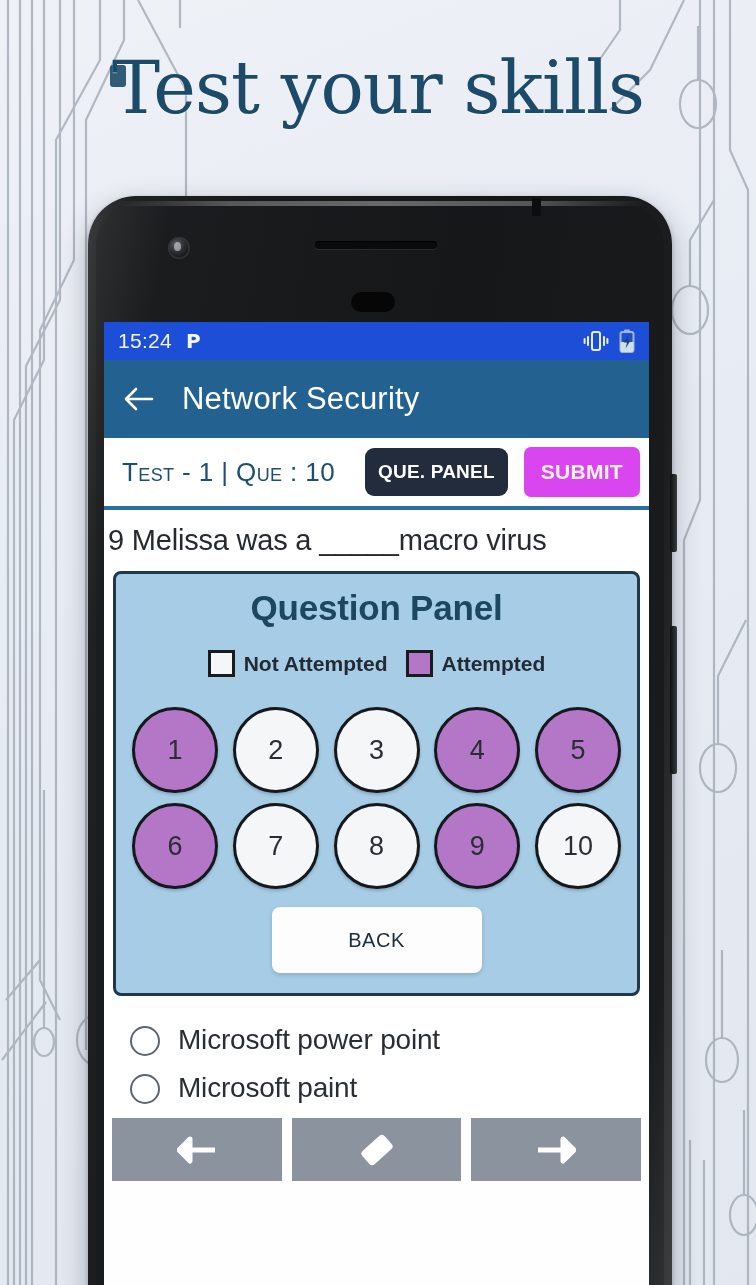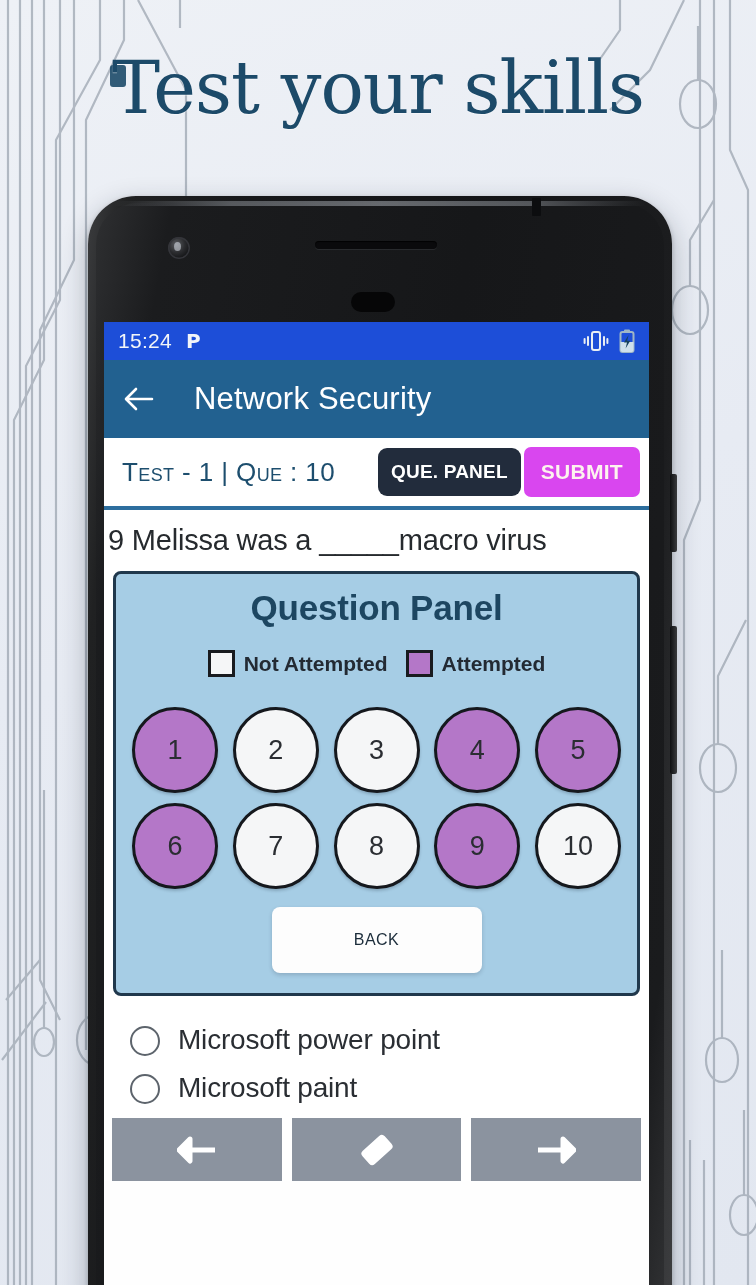--- a/index.html
+++ b/index.html
@@ -173,36 +173,36 @@
     display: flex;
     align-items: center;
     padding: 0 18px;
   }
   #back-arrow-icon {
     width: 34px;
     height: 34px;
     flex: 0 0 auto;
   }
   #app-bar-title {
-    margin-left: 38px;
+    margin-left: 26px;
     color: #ffffff;
     font-size: 31px;
     font-weight: 500;
     letter-spacing: .2px;
   }
 
   
   #toolbar {
     height: 72px;
     background: #ffffff;
     border-bottom: 4px solid #2d6e9e;
     display: flex;
     align-items: center;
     padding: 0 9px 0 18px;
-    gap: 3px;
+    gap: 16px;
   }
   #test-info {
     color: #1d4e6e;
     font-size: 26px;
     font-weight: 500;
     font-variant: small-caps;
     letter-spacing: .4px;
     white-space: nowrap;
   }
   #que-panel-button {
@@ -305,21 +305,21 @@
     display: flex;
     justify-content: center;
     margin-top: 18px;
   }
   #back-button {
     background: #fdfdfd;
     border: none;
     border-radius: 8px;
     width: 210px;
     height: 66px;
-    font-size: 16px;
+    font-size: 20px;
     color: #1b2c3a;
     font-weight: 400;
     font-family: "Liberation Sans", sans-serif;
     letter-spacing: .5px;
     cursor: pointer;
     box-shadow: 0 2px 4px rgba(20,30,45,.18);
   }
 
   
   #options-list {

